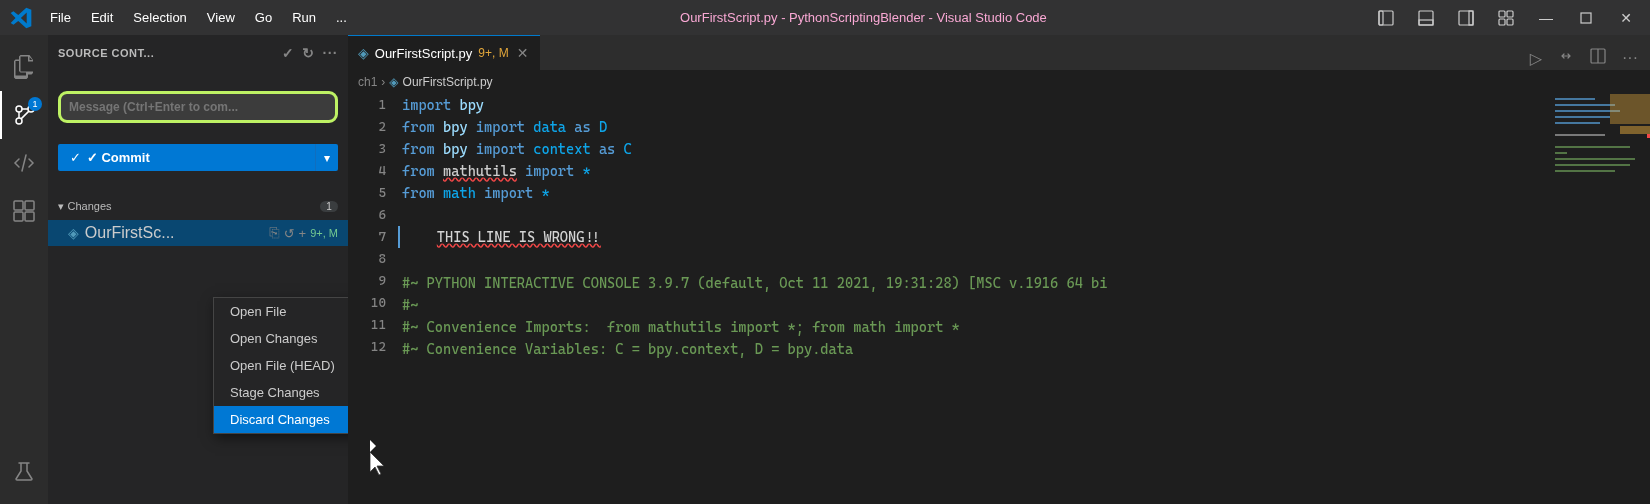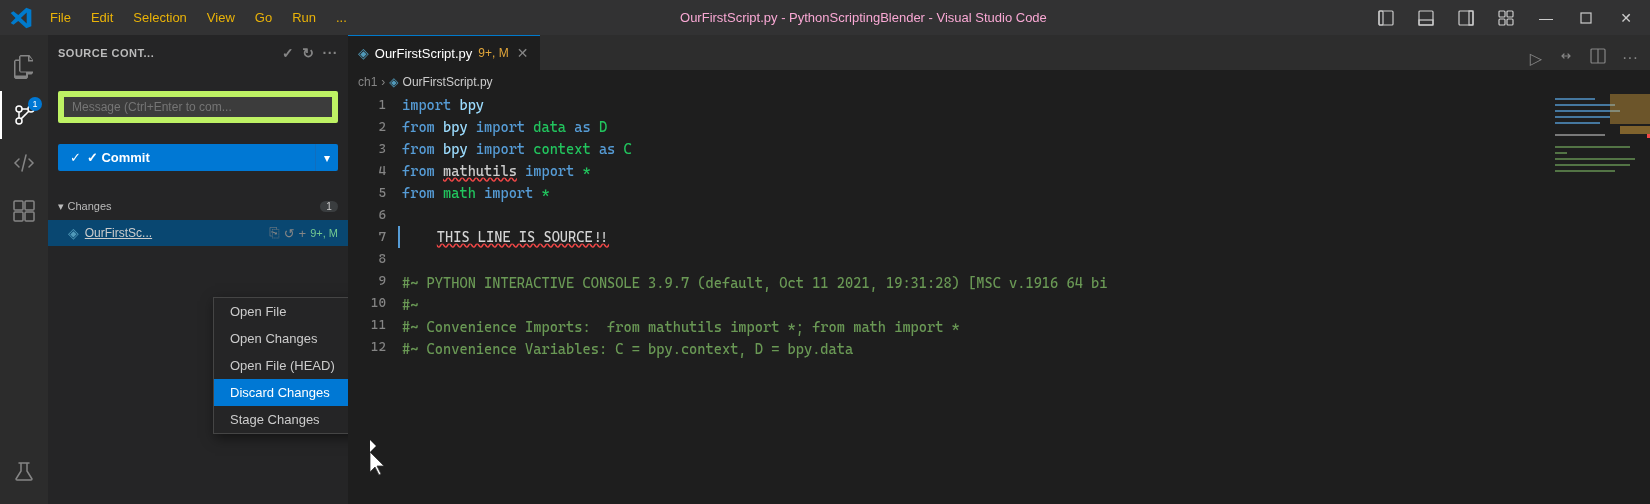--- a/index.html
+++ b/index.html
@@ -29,21 +29,21 @@
       margin-right: 10px;
     }
     .title-bar-menus {
       display: flex;
       gap: 4px;
       align-items: center;
     }
     .title-bar-menu-item {
       padding: 2px 8px;
       font-size: 13px;
-      color: #eab308;
+      color: #ffffff;
       cursor: pointer;
     }
     .title-bar-title {
       flex: 1;
       text-align: center;
       font-size: 13px;
       color: #f9a8d4;
     }
     .title-bar-controls {
       display: flex;
@@ -138,29 +138,30 @@
       color: #858585;
     }
 
     .commit-message-area {
       padding: 8px 10px;
       flex-shrink: 0;
     }
     .commit-message-input {
       width: 100%;
       background: #3c3c3c;
-      border: 6px solid #bef264;
+      border: 3px solid #bef264;
       color: #cccccc;
       font-size: 12px;
       padding: 6px 8px;
       resize: none;
       height: 32px;
-      border-radius: 2px;
+      border-radius: 9px;
       font-family: 'Segoe UI', sans-serif;
       outline: none;
+      font-weight: bold;
     }
 
     .commit-button-row {
       display: flex;
       margin: 0 10px 8px;
       flex-shrink: 0;
     }
     .commit-btn-main {
       flex: 1;
       background: #0078d4;
@@ -216,21 +217,21 @@
       cursor: pointer;
       height: 26px;
       background: #094771;
       color: #cccccc;
       position: relative;
     }
     .file-icon {
       margin-right: 6px;
       font-size: 14px;
     }
-    .file-name { flex: 1; font-size: 12px; text-decoration: underline; }
+    .file-name { flex: 1; font-size: 16px; }
     .file-badge {
       color: #73c991;
       font-size: 11px;
       margin-left: 4px;
     }
     .file-actions {
       display: flex;
       gap: 4px;
       align-items: center;
       font-size: 13px;
@@ -368,21 +369,21 @@
       padding-left: 4px;
     }
     .code-line.error-line {
       border-left: 2px solid #569cd6;
     }
 
     
     .kw { color: #569cd6; }
     .var { color: #9cdcfe; }
     .cm { color: #6a9955; margin-top: 48px; }
-    .plain { color: #22c55e; }
+    .plain { color: #0ea5e9; }
 
     .squiggle {
       text-decoration: underline wavy #f44747;
       text-decoration-skip-ink: none;
     }
 
     
     .minimap {
       width: 100px;
       background: #1e1e1e;
@@ -544,22 +545,22 @@
           <span>+</span>
         </span>
         <span class="file-badge">9+, M</span>
       </div>
     </div>
 
     <div class="context-menu">
       <div class="context-menu-item">Open File</div>
       <div class="context-menu-item">Open Changes</div>
       <div class="context-menu-item">Open File (HEAD)</div>
+      <div class="context-menu-item">Stage Changes</div>
       <div class="context-menu-item highlighted">Discard Changes</div>
-      <div class="context-menu-item">Stage Changes</div>
     </div>
   </div>
 
   <div class="editor-area">
 
     <div class="tab-bar">
       <div class="tab active">
         <span style="color:#519aba; font-size:14px;">◈</span>
         <span>OurFirstScript.py</span>
         <span style="color:#e2a73b; font-size:12px;">9+, M</span>
@@ -622,21 +623,21 @@
           <span class="kw">from</span><span class="plain"> </span><span class="squiggle">mathutils</span><span class="plain"> </span><span class="kw">import</span><span class="plain"> *</span>
         </div>
 
         <div class="code-line">
           <span class="kw">from</span><span class="plain"> math </span><span class="kw">import</span><span class="plain"> *</span>
         </div>
 
         <div class="code-line">&nbsp;</div>
 
         <div class="code-line error-line">
-          <span class="plain">    </span><span class="squiggle" style="color:#d4d4d4; font-family: 'Cascadia Code', 'Consolas', monospace;">THIS LINE IS SOURCE!!</span>
+          <span class="plain">    </span><span class="squiggle" style="color:#d4d4d4; font-family: 'Cascadia Code', 'Consolas', monospace;">THIS LINE IS WRONG!!</span>
         </div>
 
         <div class="code-line">
           <span class="cm">#~ PYTHON INTERACTIVE CONSOLE 3.9.7 (default, Oct 11 2021, 19:31:28) [MSC v.1916 64 bi</span>
         </div>
 
         <div class="code-line">
           <span class="cm">#~</span>
         </div>
 

